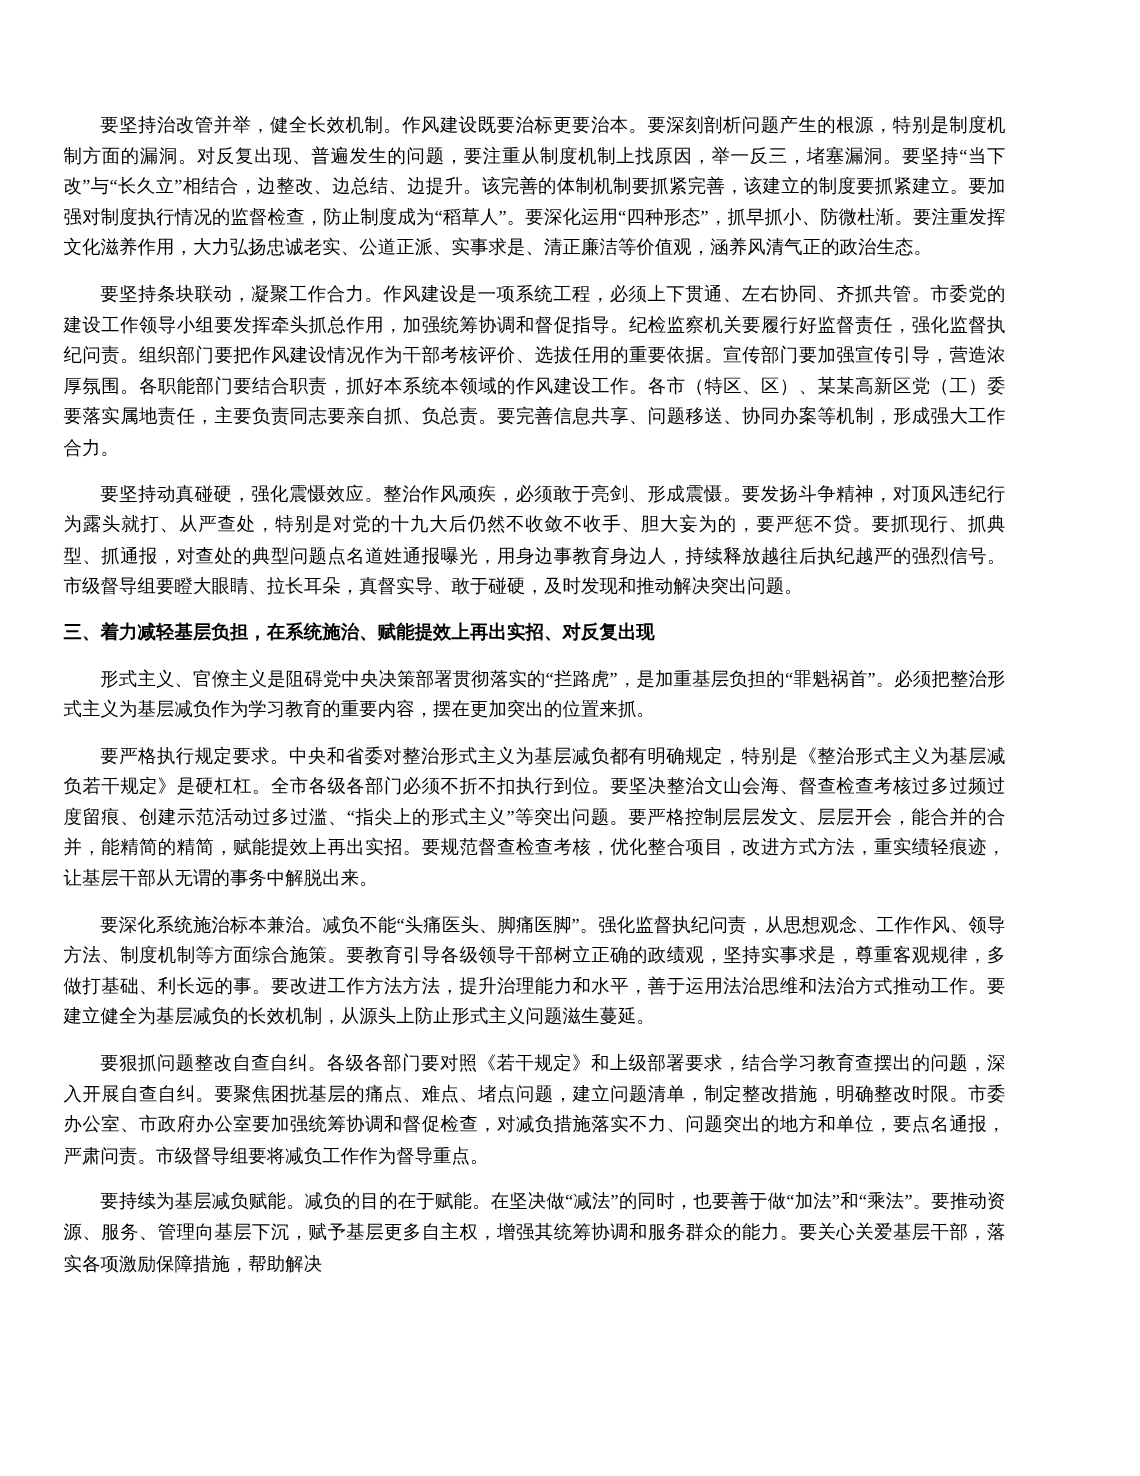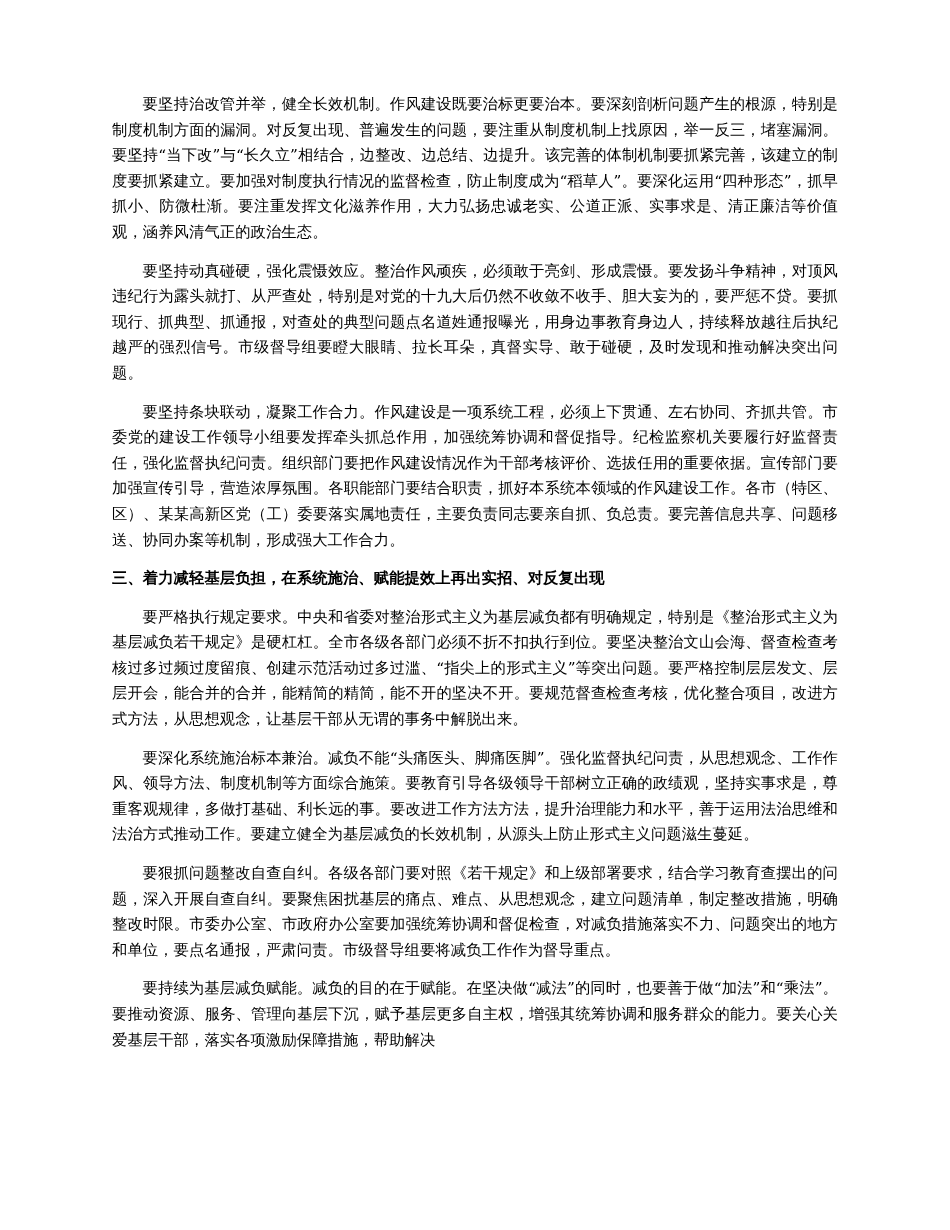--- a/index.html
+++ b/index.html
@@ -11,22 +11,23 @@
     width: 950px;
     height: 1230px;
     font-family: "DejaVu Serif", "Liberation Serif", serif;
     color: #000000;
   }
   .page {
     position: relative;
     width: 950px;
     height: 1230px;
     box-sizing: border-box;
-    padding: 92px 112px 60px 112px;
+    padding: 92px 112px 60px 53px;
     background: #ffffff;
+    font-family: Liberation Serif, serif;
   }
   .doc-body {
     font-size: 15.3px;
     line-height: 25.6px;
     text-align: justify;
     text-justify: inter-ideograph;
     letter-spacing: 0.1px;
   }
   p.para {
     margin: 0 0 13px 0;
@@ -40,21 +41,22 @@
   p.para:last-child {
     margin-bottom: 16px;
   }
 </style>
 </head>
 <body>
 
 <div class="page">
   <div class="doc-body">
     <p class="para">要坚持治改管并举，健全长效机制。作风建设既要治标更要治本。要深刻剖析问题产生的根源，特别是制度机制方面的漏洞。对反复出现、普遍发生的问题，要注重从制度机制上找原因，举一反三，堵塞漏洞。要坚持“当下改”与“长久立”相结合，边整改、边总结、边提升。该完善的体制机制要抓紧完善，该建立的制度要抓紧建立。要加强对制度执行情况的监督检查，防止制度成为“稻草人”。要深化运用“四种形态”，抓早抓小、防微杜渐。要注重发挥文化滋养作用，大力弘扬忠诚老实、公道正派、实事求是、清正廉洁等价值观，涵养风清气正的政治生态。</p>
+    <p class="para">要坚持条块联动，凝聚工作合力。作风建设是一项系统工程，必须上下贯通、左右协同、齐抓共管。市委党的建设工作领导小组要发挥牵头抓总作用，加强统筹协调和督促指导。纪检监察机关要履行好监督责任，强化监督执纪问责。组织部门要把作风建设情况作为干部考核评价、选拔任用的重要依据。宣传部门要加强宣传引导，营造浓厚氛围。各职能部门要结合职责，抓好本系统本领域的作风建设工作。各市（特区、区）、某某高新区党（工）委要落实属地责任，主要负责同志要亲自抓、负总责。要完善信息共享、问题移送、协同办案等机制，形成强大工作合力。</p>
     <p class="para">要坚持动真碰硬，强化震慑效应。整治作风顽疾，必须敢于亮剑、形成震慑。要发扬斗争精神，对顶风违纪行为露头就打、从严查处，特别是对党的十九大后仍然不收敛不收手、胆大妄为的，要严惩不贷。要抓现行、抓典型、抓通报，对查处的典型问题点名道姓通报曝光，用身边事教育身边人，持续释放越往后执纪越严的强烈信号。市级督导组要瞪大眼睛、拉长耳朵，真督实导、敢于碰硬，及时发现和推动解决突出问题。</p>
-    <p class="para">要坚持条块联动，凝聚工作合力。作风建设是一项系统工程，必须上下贯通、左右协同、齐抓共管。市委党的建设工作领导小组要发挥牵头抓总作用，加强统筹协调和督促指导。纪检监察机关要履行好监督责任，强化监督执纪问责。组织部门要把作风建设情况作为干部考核评价、选拔任用的重要依据。宣传部门要加强宣传引导，营造浓厚氛围。各职能部门要结合职责，抓好本系统本领域的作风建设工作。各市（特区、区）、某某高新区党（工）委要落实属地责任，主要负责同志要亲自抓、负总责。要完善信息共享、问题移送、协同办案等机制，形成强大工作合力。</p>
     <p class="heading">三、着力减轻基层负担，在系统施治、赋能提效上再出实招、对反复出现</p>
-    <p class="para">要严格执行规定要求。中央和省委对整治形式主义为基层减负都有明确规定，特别是《整治形式主义为基层减负若干规定》是硬杠杠。全市各级各部门必须不折不扣执行到位。要坚决整治文山会海、督查检查考核过多过频过度留痕、创建示范活动过多过滥、“指尖上的形式主义”等突出问题。要严格控制层层发文、层层开会，能合并的合并，能精简的精简，能不开的坚决不开。要规范督查检查考核，优化整合项目，改进方式方法，从思想观念，让基层干部从无谓的事务中解脱出来。</p>
+    <p class="para">形式主义、官僚主义是阻碍党中央决策部署贯彻落实的“拦路虎”，是加重基层负担的“罪魁祸首”。必须把整治形式主义为基层减负作为学习教育的重要内容，摆在更加突出的位置来抓。</p>
+    <p class="para">要严格执行规定要求。中央和省委对整治形式主义为基层减负都有明确规定，特别是《整治形式主义为基层减负若干规定》是硬杠杠。全市各级各部门必须不折不扣执行到位。要坚决整治文山会海、督查检查考核过多过频过度留痕、创建示范活动过多过滥、“指尖上的形式主义”等突出问题。要严格控制层层发文、层层开会，能合并的合并，能精简的精简，赋能提效上再出实招。要规范督查检查考核，优化整合项目，改进方式方法，重实绩轻痕迹，让基层干部从无谓的事务中解脱出来。</p>
     <p class="para">要深化系统施治标本兼治。减负不能“头痛医头、脚痛医脚”。强化监督执纪问责，从思想观念、工作作风、领导方法、制度机制等方面综合施策。要教育引导各级领导干部树立正确的政绩观，坚持实事求是，尊重客观规律，多做打基础、利长远的事。要改进工作方法方法，提升治理能力和水平，善于运用法治思维和法治方式推动工作。要建立健全为基层减负的长效机制，从源头上防止形式主义问题滋生蔓延。</p>
-    <p class="para">要狠抓问题整改自查自纠。各级各部门要对照《若干规定》和上级部署要求，结合学习教育查摆出的问题，深入开展自查自纠。要聚焦困扰基层的痛点、难点、从思想观念，建立问题清单，制定整改措施，明确整改时限。市委办公室、市政府办公室要加强统筹协调和督促检查，对减负措施落实不力、问题突出的地方和单位，要点名通报，严肃问责。市级督导组要将减负工作作为督导重点。</p>
+    <p class="para">要狠抓问题整改自查自纠。各级各部门要对照《若干规定》和上级部署要求，结合学习教育查摆出的问题，深入开展自查自纠。要聚焦困扰基层的痛点、难点、堵点问题，建立问题清单，制定整改措施，明确整改时限。市委办公室、市政府办公室要加强统筹协调和督促检查，对减负措施落实不力、问题突出的地方和单位，要点名通报，严肃问责。市级督导组要将减负工作作为督导重点。</p>
     <p class="para">要持续为基层减负赋能。减负的目的在于赋能。在坚决做“减法”的同时，也要善于做“加法”和“乘法”。要推动资源、服务、管理向基层下沉，赋予基层更多自主权，增强其统筹协调和服务群众的能力。要关心关爱基层干部，落实各项激励保障措施，帮助解决</p>
   </div>
 </div>
 
 </body></html>

